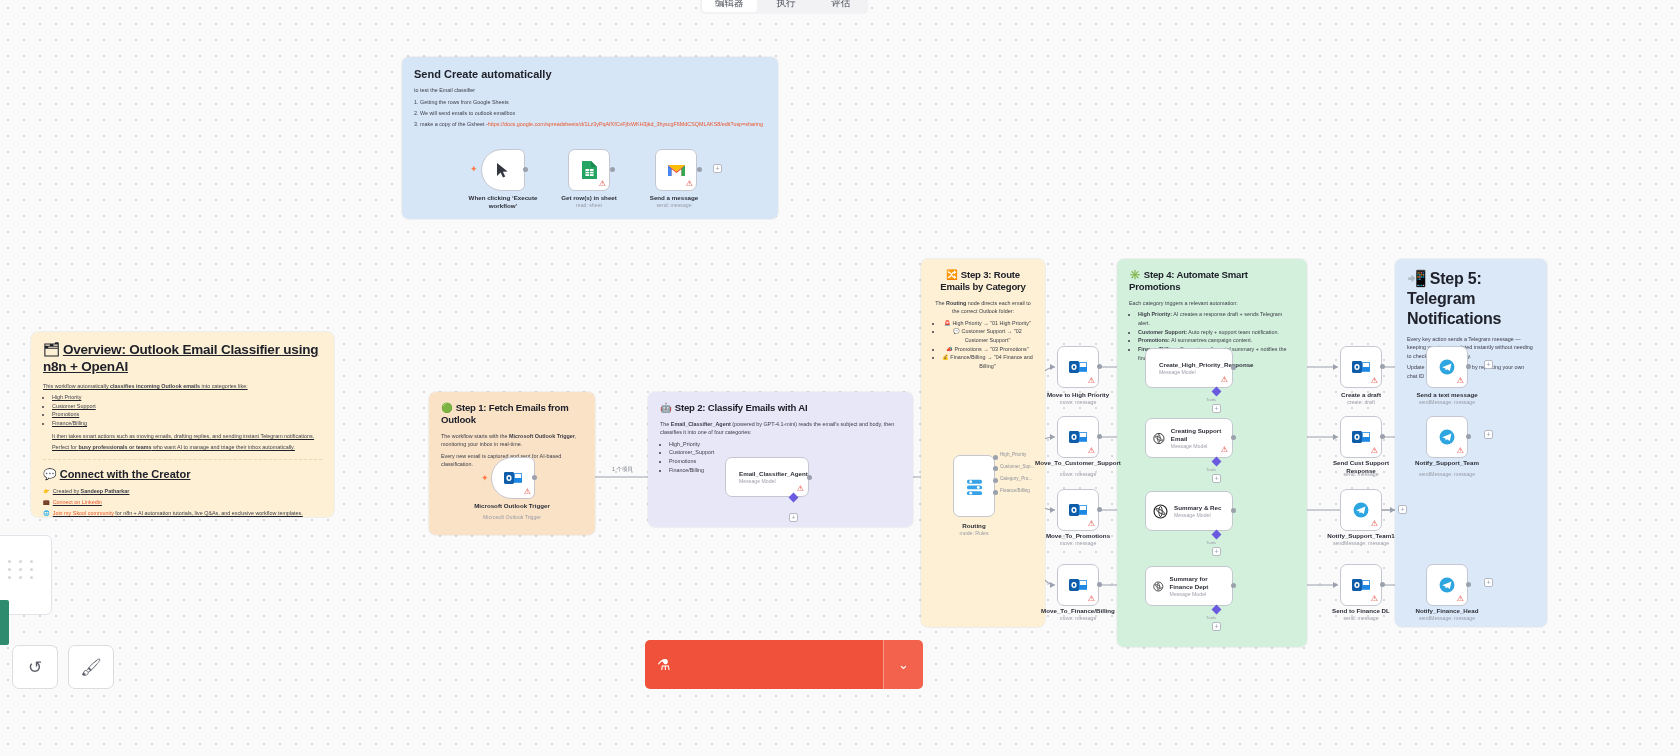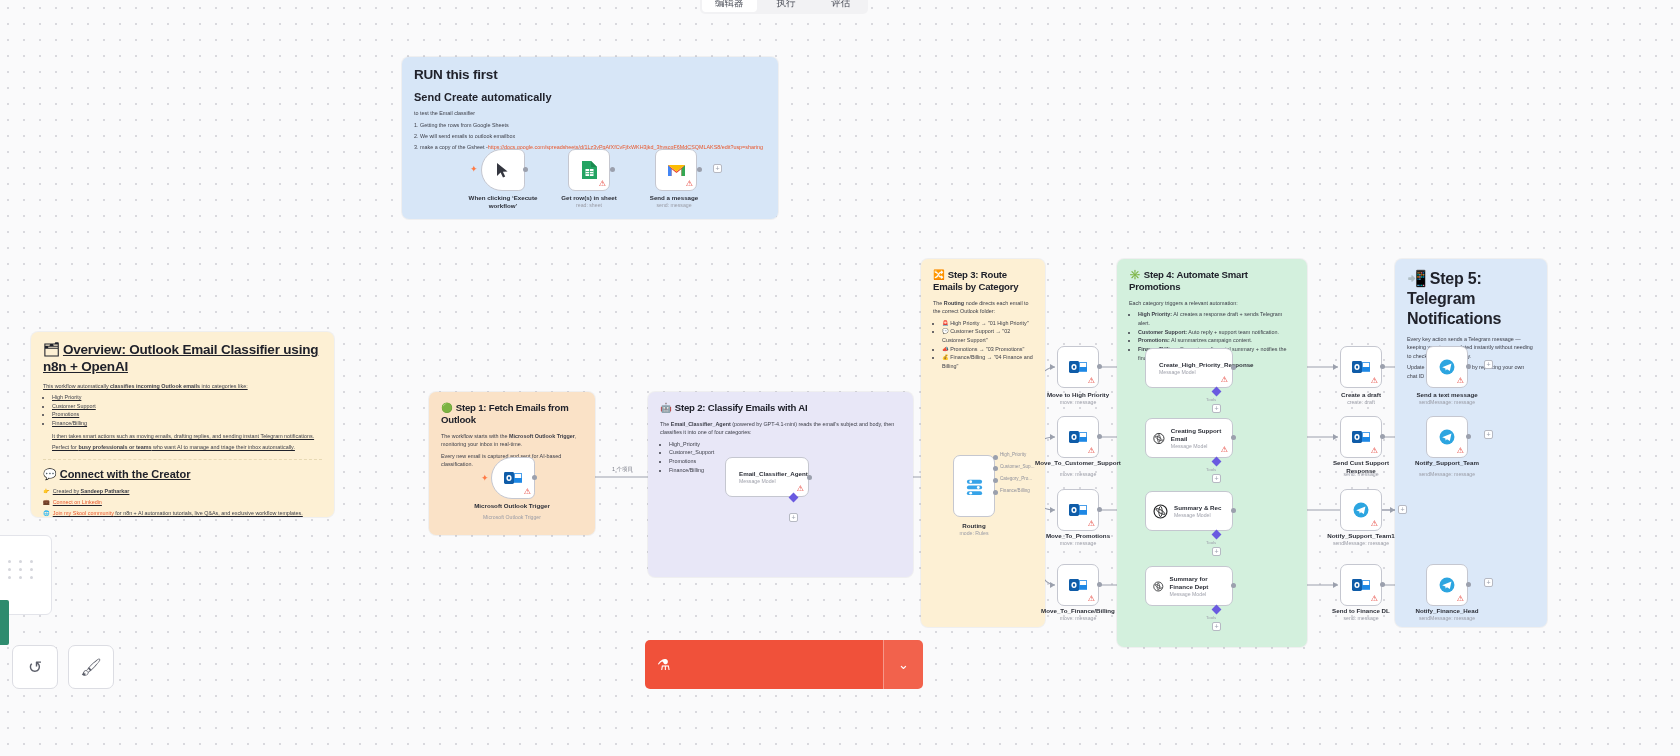--- a/index.html
+++ b/index.html
@@ -23,21 +23,21 @@
   .sticky ul { margin:0 0 3px 9px; }
   .sticky li { font-size:5.4px; line-height:1.6; color:#3b3d47; }
   .sticky a  { color:#e8562b; text-decoration:none; word-break:break-all;}
   .em { font-weight:700; }
   .ico { display:inline-block; margin-right:3px; }
 
   .note-blue   { background:#d7e6f7; }
   .note-yellow { background:#fdf0d4;text-decoration:underline; }
   .note-orange { background:#fae2c7; }
   .note-purple { background:#e8e7f7; }
-  .note-yellow2{ background:#fdf0d4; }
+  .note-yellow2{ background:#fdf0d4;text-align:center; }
   .note-green  { background:#d3f0dd; }
   .note-blue2  { background:#dbe8f8; }
 
   
   .node { position:absolute; width:42px; height:42px; background:#fff; border:1px solid #c5c7d0;
           border-radius:7px; display:flex; align-items:center; justify-content:center; }
   .node.trigger { border-radius:24px 7px 7px 24px; width:44px; }
   .node .warn { position:absolute; right:3px; bottom:2px; font-size:8px; color:#e4342a; line-height:1; }
   .nlabel { position:absolute; text-align:center; font-size:6.2px; font-weight:600; line-height:1.25;
             color:#2c2f38; width:86px; }
@@ -135,21 +135,20 @@
     </g>
     <g stroke="#a8abb6" stroke-width="1" fill="none" stroke-dasharray="2.5 2.5">
       <path d="M793,500 V516"></path>
       <path d="M1216,392 V512"></path>
       <path d="M1216,462 V588"></path>
       <path d="M1216,535 V632"></path>
     </g>
   </svg>
 
   <div class="sticky note-blue" style="left:402px; top:57px; width:376px; height:162px;">
-    <h1>RUN this first</h1>
     <h2>Send Create automatically</h2>
     <p>to test the Email classifier</p>
     <p>1. Getting the rows from Google Sheets</p>
     <p>2. We will send emails to outlook emailbox</p>
     <p>
       <span>3. make a copy of the Gsheet -</span><a href="#">https://docs.google.com/spreadsheets/d/1Lz3yPqAfXfCvFjfxWKH3jkd_3hyscgF6MdCSQMLAKS8/edit?usp=sharing</a>
     </p>
   </div>
 
   <span class="pin" style="left:470px; top:165px;">✦</span>
@@ -242,21 +241,21 @@
       <rect x="10" y="3.2" width="8" height="9.6" fill="#1e88e5"></rect>
       <rect x="10.8" y="4" width="6.4" height="4" fill="#fff"></rect>
     </svg>
     <span class="warn">⚠</span>
   </div>
   <div class="port" style="left:532px; top:475px;"></div>
   <div class="nlabel" style="left:469px; top:502px;">Microsoft Outlook Trigger</div>
   <div class="nsub" style="left:469px; top:514px;">Microsoft Outlook Trigger</div>
   <div style="position:absolute; left:612px; top:466px; font-size:5.5px; color:#7c7f8a;">1 个项目</div>
 
-  <div class="sticky note-purple" style="left:648px; top:392px; width:265px; height:185px;">
+  <div class="sticky note-purple" style="left:648px; top:392px; width:265px; height:135px;">
     <h1 style="font-size:9.6px;">
       <span class="ico">🤖</span><span>Step 2: Classify Emails with AI</span>
     </h1>
     <p>
       <span>The </span><span class="em">Email_Classifier_Agent</span><span> (powered by GPT-4.1-mini) reads the email's subject and body, then classifies it into one of four categories:</span>
     </p>
     <ul>
       <li>High_Priority</li>
       <li>Customer_Support</li>
       <li>Promotions</li>

